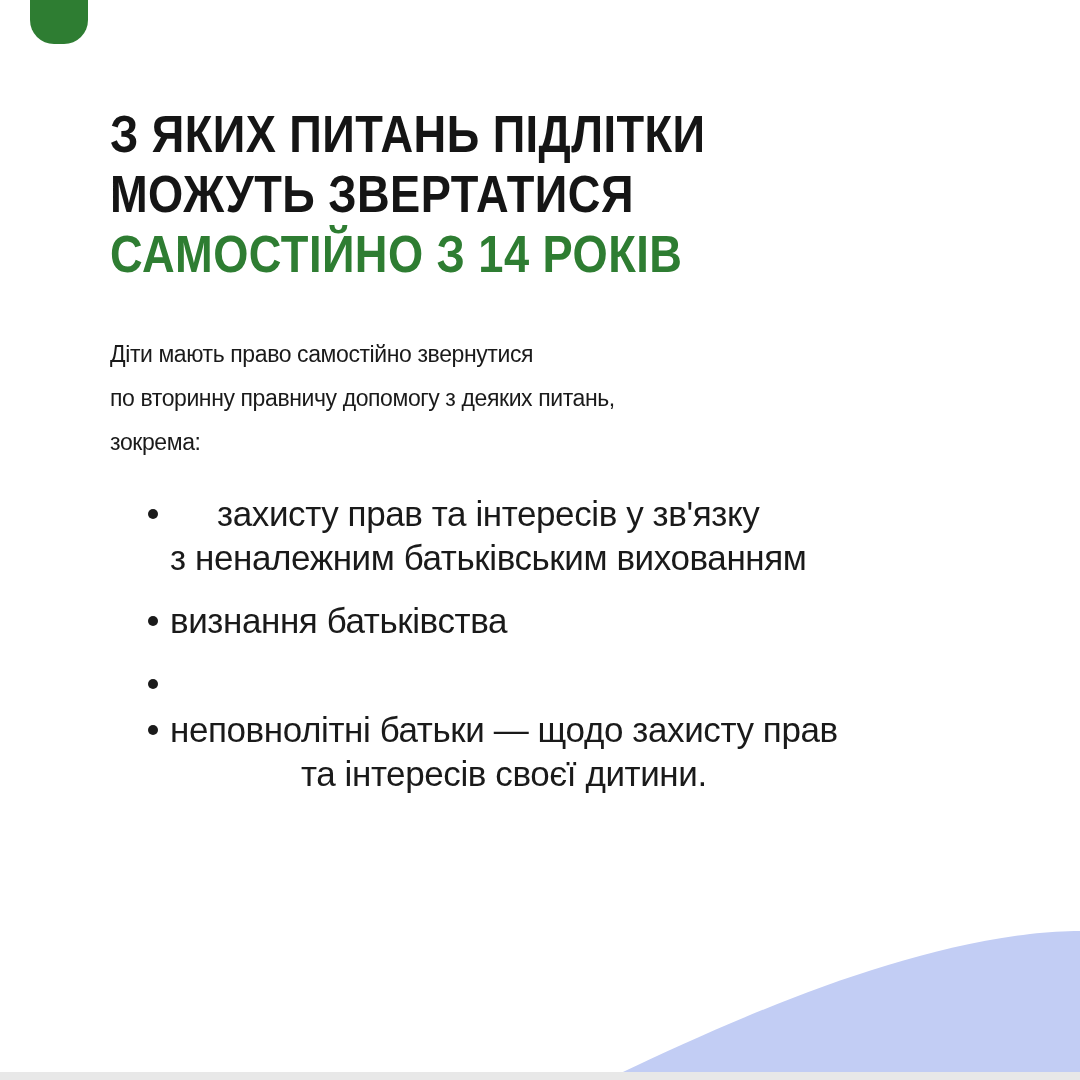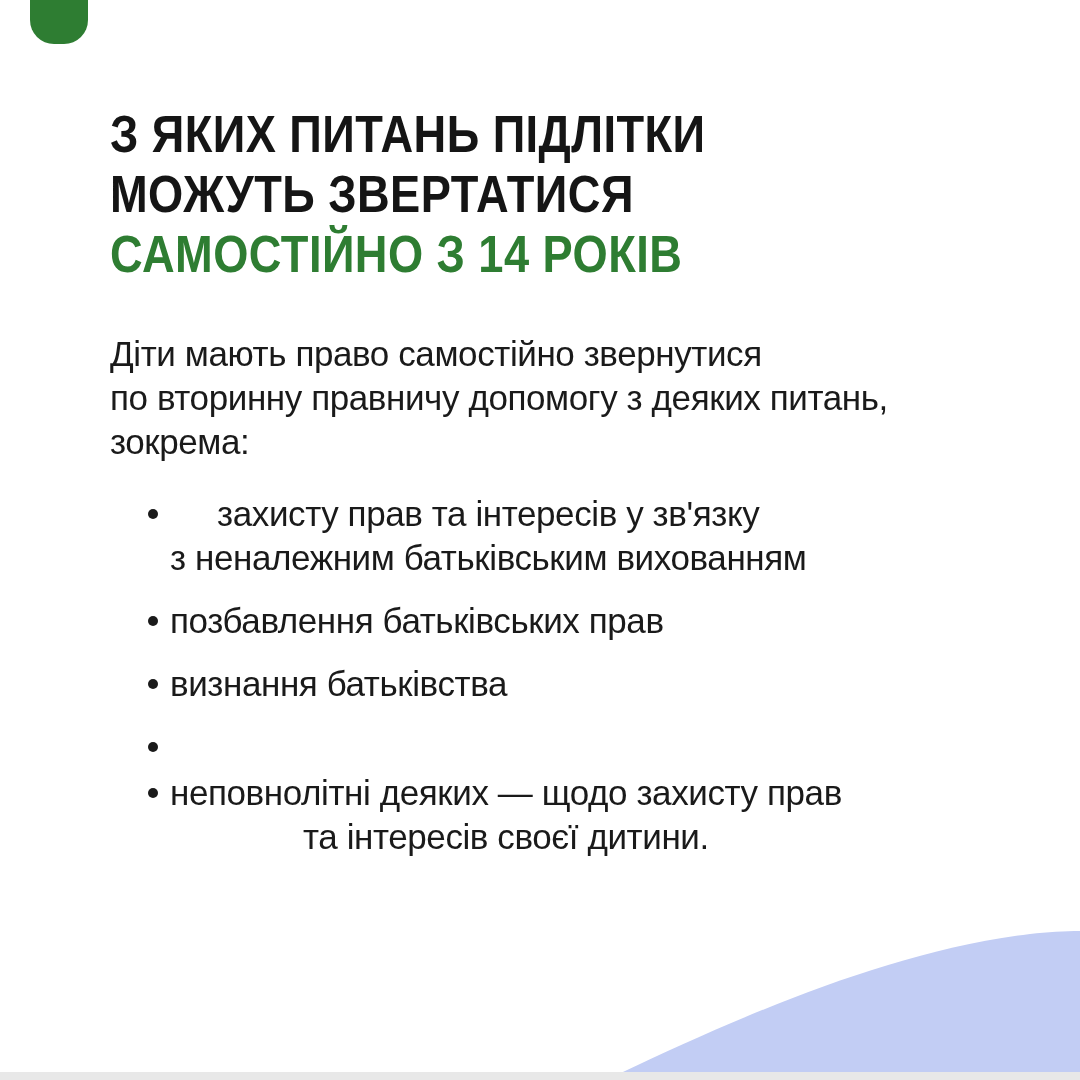--- a/index.html
+++ b/index.html
@@ -45,21 +45,21 @@
     transform: scaleX(0.87);
     transform-origin: 0 0;
     white-space: nowrap;
   }
   .headline .accent { color: #2e7d32; }
   
   .intro {
     position: absolute;
     left: 110px;
     top: 332px;
-    font-size: 35px;
+    font-size: 23px;
     line-height: 44px;
     letter-spacing: -0.4px;
     color: #1a1a1a;
     white-space: pre-line;
   }
   
   .topics {
     position: absolute;
     left: 148px;
     top: 492px;
@@ -110,29 +110,25 @@
 зокрема:</p>
 
   <ul class="topics">
     <li class="topic-item">
       <span class="dot"></span>
       <div class="topic-text">захисту прав та інтересів у зв'язку
 з неналежним батьківським вихованням</div>
     </li>
     <li class="topic-item">
       <span class="dot"></span>
-      <div class="topic-text">позбавлення батьківських прав</div>
-    </li>
-    <li class="topic-item">
-      <span class="dot"></span>
       <div class="topic-text">визнання батьківства</div>
     </li>
     <li class="topic-item">
       <span class="dot"></span>
     </li>
     <li class="topic-item">
       <span class="dot"></span>
-      <div class="topic-text">неповнолітні деяких — щодо захисту прав
+      <div class="topic-text">неповнолітні батьки — щодо захисту прав
 та інтересів своєї дитини.</div>
     </li>
   </ul>
 
 </div>
 
 </body></html>

